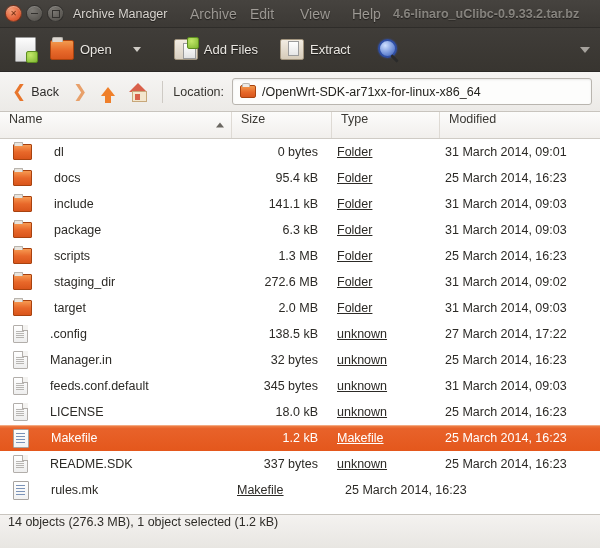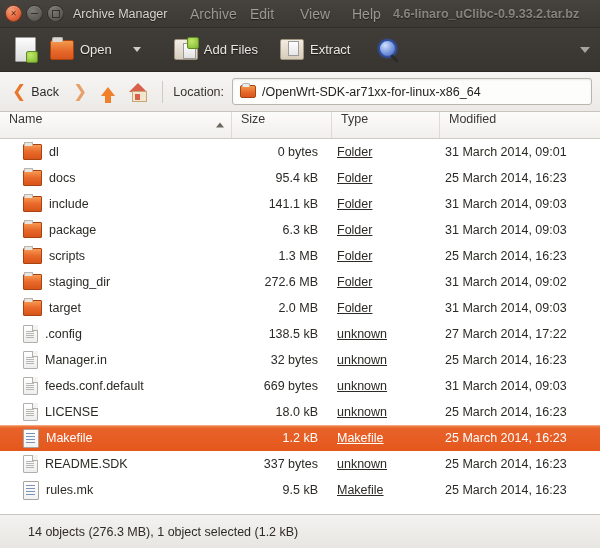--- a/index.html
+++ b/index.html
@@ -132,21 +132,21 @@
   .col-type{width:108px;}
   .col-mod{width:160px;}
 
   .row{display:flex;height:26px;align-items:stretch;position:relative;}
   .row.selected{
     background:linear-gradient(to bottom,#f08a50 0%,#e8622a 14%,#e4571c 100%);
     box-shadow:inset 0 1px 0 rgba(255,255,255,.30);
   }
   .row.selected .cell{color:#ffffff;}
   .cell{display:flex;align-items:center;font-size:12.5px;color:#2c2a26;box-sizing:border-box;}
-  .c-name{width:232px;padding-left:23px;gap:7px;}
+  .c-name{width:232px;padding-left:13px;gap:22px;}
   .c-size{width:100px;justify-content:flex-end;padding-right:14px;}
   .c-type{width:108px;padding-left:5px;text-decoration:underline;}
   .c-mod{width:160px;padding-left:5px;}
 
   .fi{flex:0 0 auto;position:relative;}
   .fi-folder{width:17px;height:14px;background:linear-gradient(to bottom,#f79a52 0%,#e8682a 50%,#d9551b 100%);
       border:1px solid #a8420f;border-radius:1px;}
   .fi-folder:before{content:"";position:absolute;left:0px;top:-3px;width:7px;height:3px;
       background:#e9e4dd;border:1px solid #bab5ae;border-bottom:none;border-radius:1px 1px 0 0;}
   .fi-unknown{width:13px;height:16px;background:linear-gradient(to bottom,#ffffff,#eeeeee);
@@ -158,21 +158,21 @@
   .fi-makefile{width:14px;height:17px;background:linear-gradient(to bottom,#ffffff,#f2f2f2);
       border:1px solid #a8a4a0;border-radius:1px;}
   .fi-makefile:after{content:"";position:absolute;left:2px;top:3px;width:9px;height:11px;
       background:repeating-linear-gradient(to bottom,#7b93b8 0 1.5px,transparent 1.5px 3px);}
 
   
   .statusbar{
     height:33px;flex:0 0 33px;
     background:linear-gradient(to bottom,#f4f2f0 0%,#e8e6e2 100%);
     border-top:1px solid #c9c5bf;
-    display:flex;align-items:center;padding-left:28px;
+    display:flex;padding-left:8px;
     font-size:12.5px;color:#2e2c28;
   }
 </style>
 </head>
 <body>
 
 <div id="app">
 
   <div class="titlebar">
     <div class="winbtns">
@@ -346,21 +346,21 @@
           </div>
           <div class="cell c-size">32 bytes</div>
           <div class="cell c-type">unknown</div>
           <div class="cell c-mod">25 March 2014, 16:23</div>
         </div>
         <div class="row">
           <div class="cell c-name">
             <span class="fi fi-unknown"></span>
             <span>feeds.conf.default</span>
           </div>
-          <div class="cell c-size">669 bytes</div>
+          <div class="cell c-size">345 bytes</div>
           <div class="cell c-type">unknown</div>
           <div class="cell c-mod">31 March 2014, 09:03</div>
         </div>
         <div class="row">
           <div class="cell c-name">
             <span class="fi fi-unknown"></span>
             <span>LICENSE</span>
           </div>
           <div class="cell c-size">18.0 kB</div>
           <div class="cell c-type">unknown</div>
@@ -382,21 +382,20 @@
           </div>
           <div class="cell c-size">337 bytes</div>
           <div class="cell c-type">unknown</div>
           <div class="cell c-mod">25 March 2014, 16:23</div>
         </div>
         <div class="row">
           <div class="cell c-name">
             <span class="fi fi-makefile"></span>
             <span>rules.mk</span>
           </div>
-          <div class="cell c-size">9.5 kB</div>
           <div class="cell c-type">Makefile</div>
           <div class="cell c-mod">25 March 2014, 16:23</div>
         </div>
       </div>
   </div>
 
   <div class="statusbar">
     <span>14 objects (276.3 MB), 1 object selected (1.2 kB)</span>
   </div>
 

